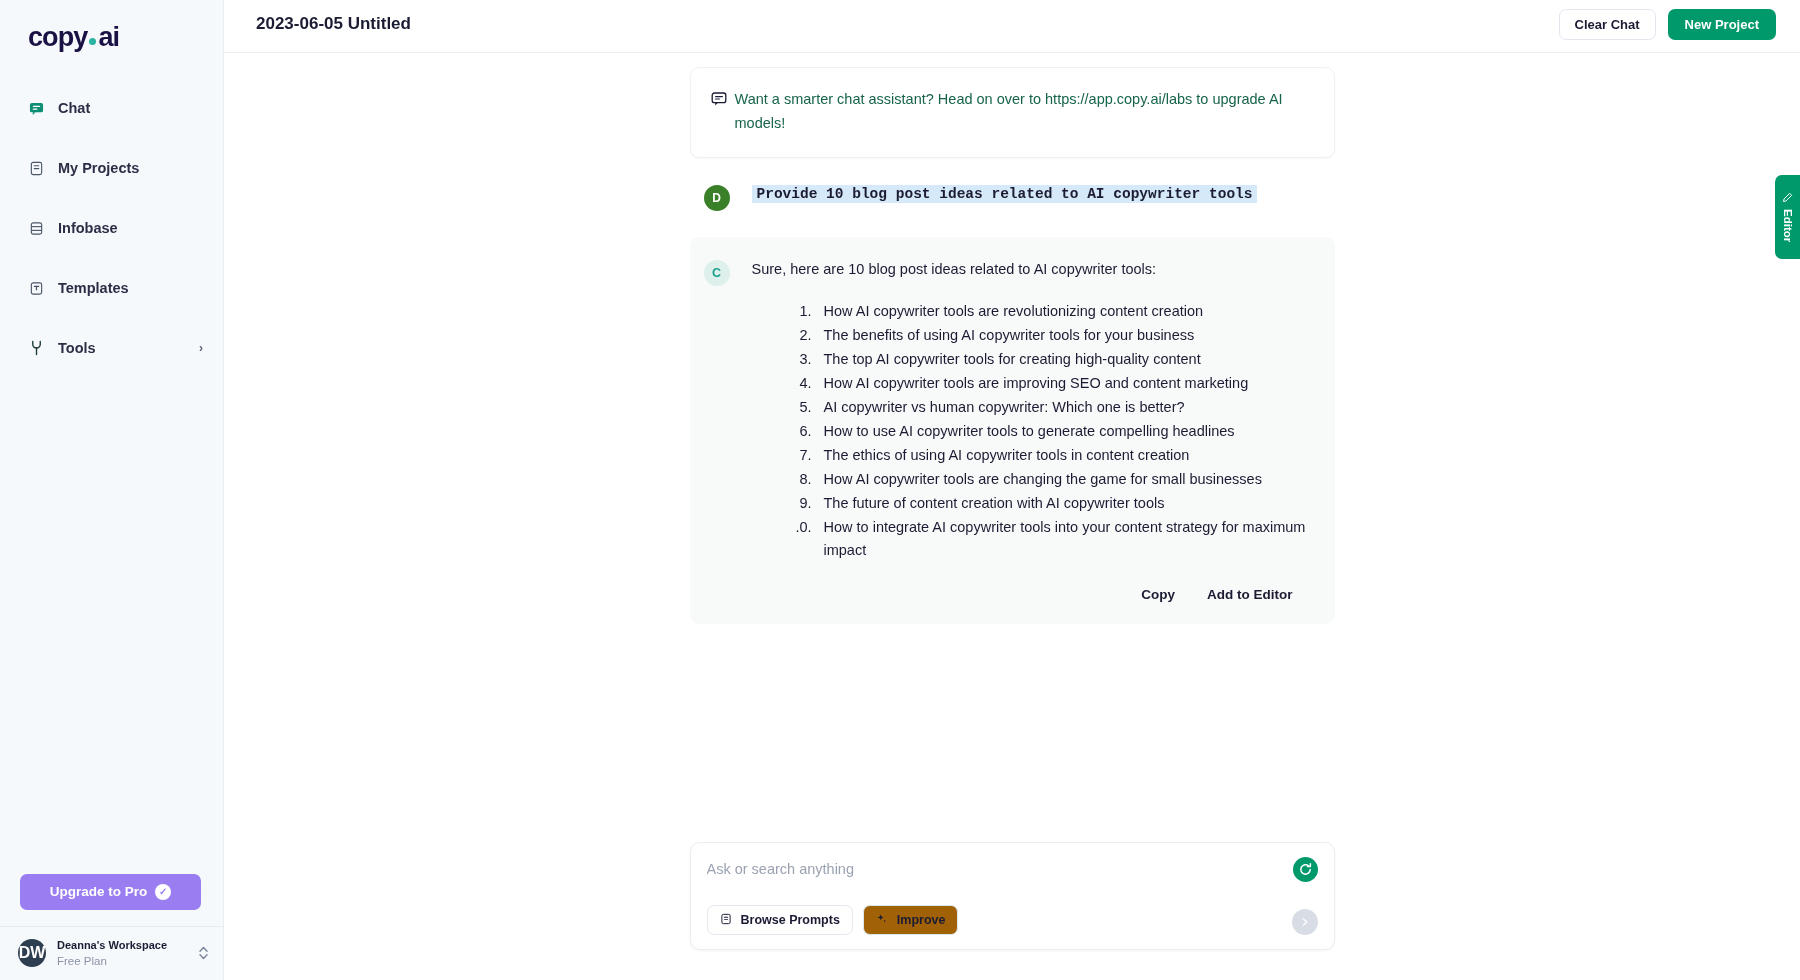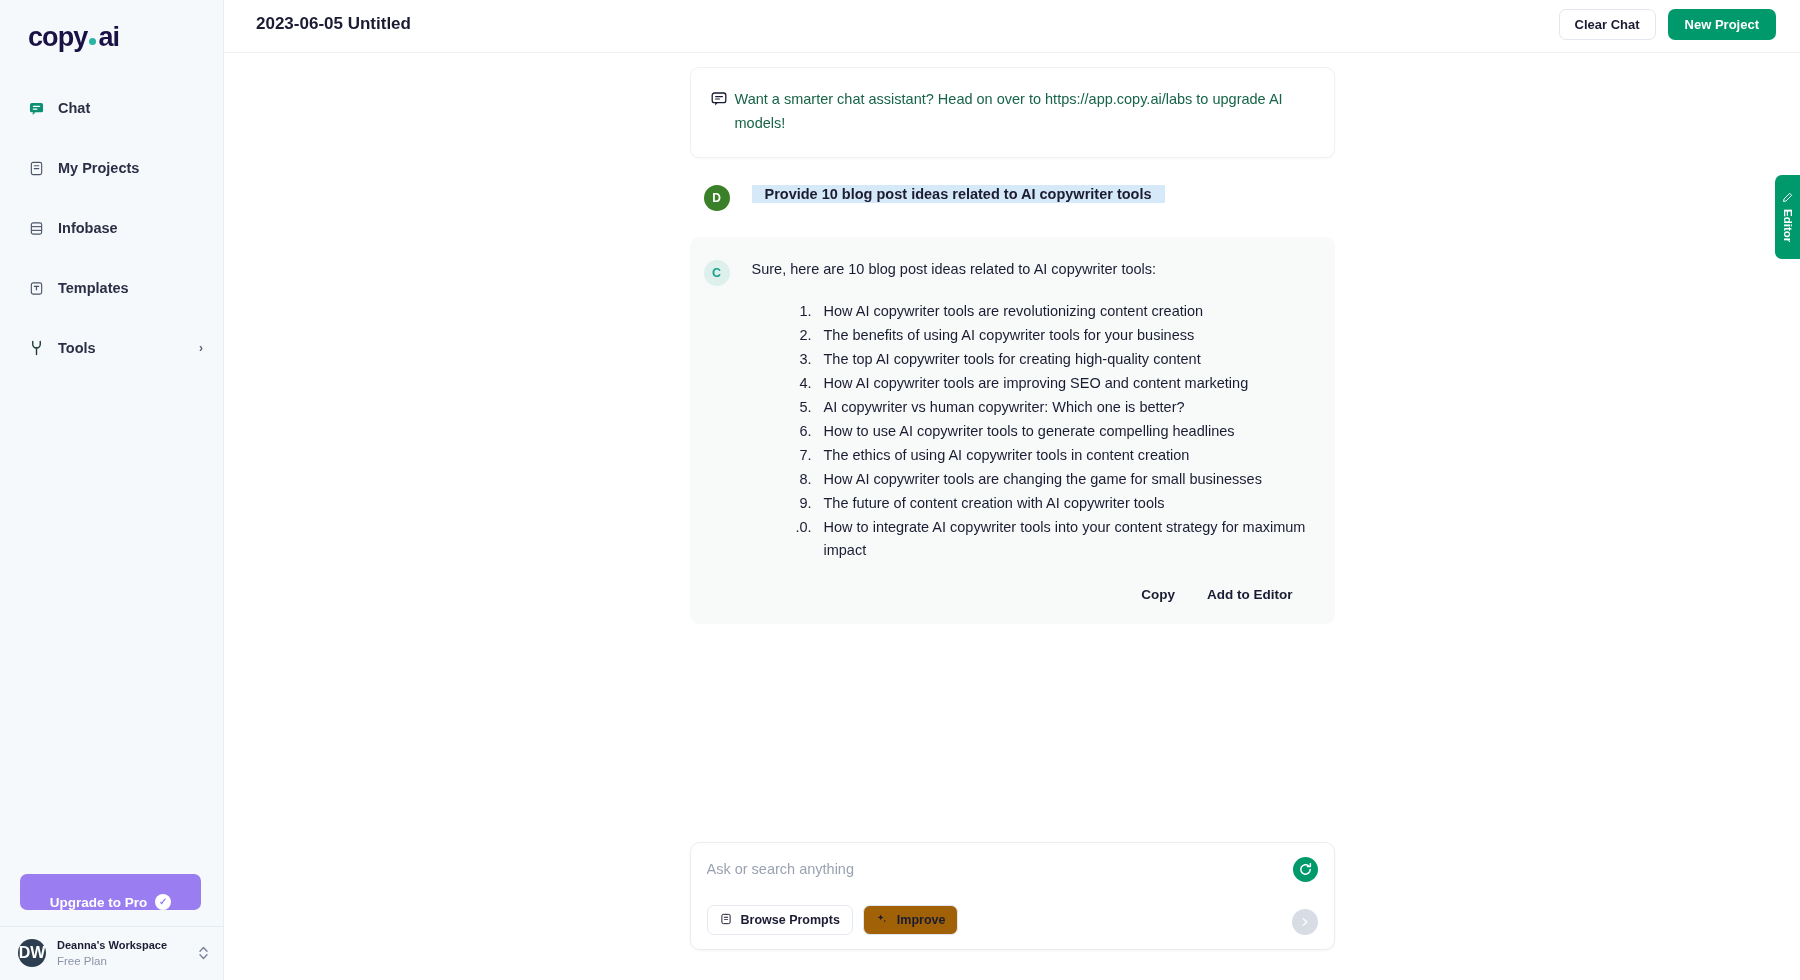--- a/index.html
+++ b/index.html
@@ -36,21 +36,21 @@
   .nav-item .ic { width: 16px; height: 16px; display: flex; align-items: center; justify-content: center; flex: 0 0 16px; }
   .nav-item .lbl { flex: 1; }
   .nav-item .chev { font-size: 12px; color: #5a6073; margin-left: -2px; }
   .nav-list { display: flex; flex-direction: column; gap: 20px; }
 
   .sidebar-bottom { margin-top: auto; padding: 0 0 0 0; }
   .upgrade {
     margin: 0 22px 16px 20px;
     height: 36px; border-radius: 7px;
     background: #9a7df0; color: #fff;
-    display: flex; align-items: flex-end; justify-content: center; gap: 8px;
+    display: flex; align-items: center; justify-content: center; gap: 8px;
     font-size: 13.5px; font-weight: 700; cursor: pointer;
   }
   .upgrade .check {
     width: 16px; height: 16px; border-radius: 50%;
     background: #ffffff; color: #9a7df0;
     font-size: 10px; display: flex; align-items: center; justify-content: center; font-weight: 700;
   }
   .workspace {
     border-top: 1px solid #e6ecf3;
     padding: 12px 14px 12px 18px;
@@ -109,21 +109,21 @@
   .msg-user { display: flex; gap: 22px; align-items: flex-start; margin: 26px 0 0 14px; }
   .avatar-d {
     width: 26px; height: 26px; border-radius: 50%;
     background: #3a8028; color: #fff;
     font-size: 12px; font-weight: 700;
     display: flex; align-items: center; justify-content: center; flex: 0 0 26px;
     margin-top: 1px;
   }
   .msg-user-text {
     font-size: 14.5px; font-weight: 700; color: #1b1c33;
-    background: #d6e9f8; line-height: 1.5; padding: 1px 13px;
+    background: #d6e9f8; line-height: 1.5; padding: 1px 5px; font-family: Liberation Mono, monospace;
   }
 
   .msg-ai {
     margin-top: 26px;
     background: #f7faf9;
     border-radius: 9px;
     padding: 22px 28px 22px 14px;
   }
   .msg-ai-head { display: flex; gap: 22px; align-items: flex-start; }
   .avatar-c {

